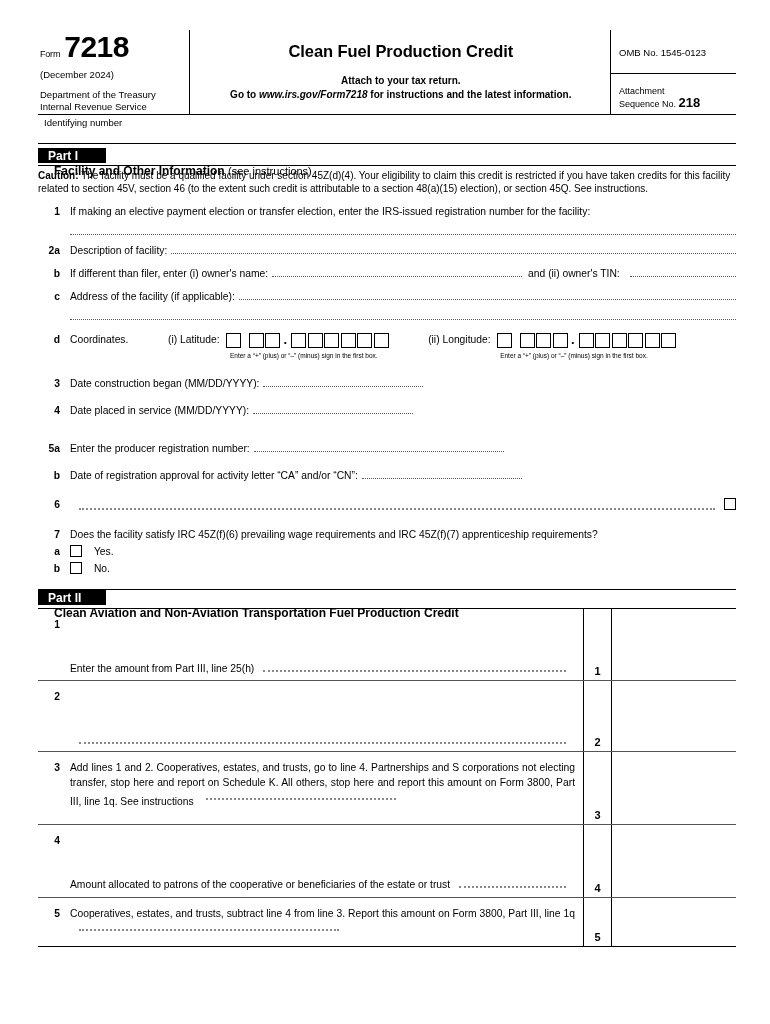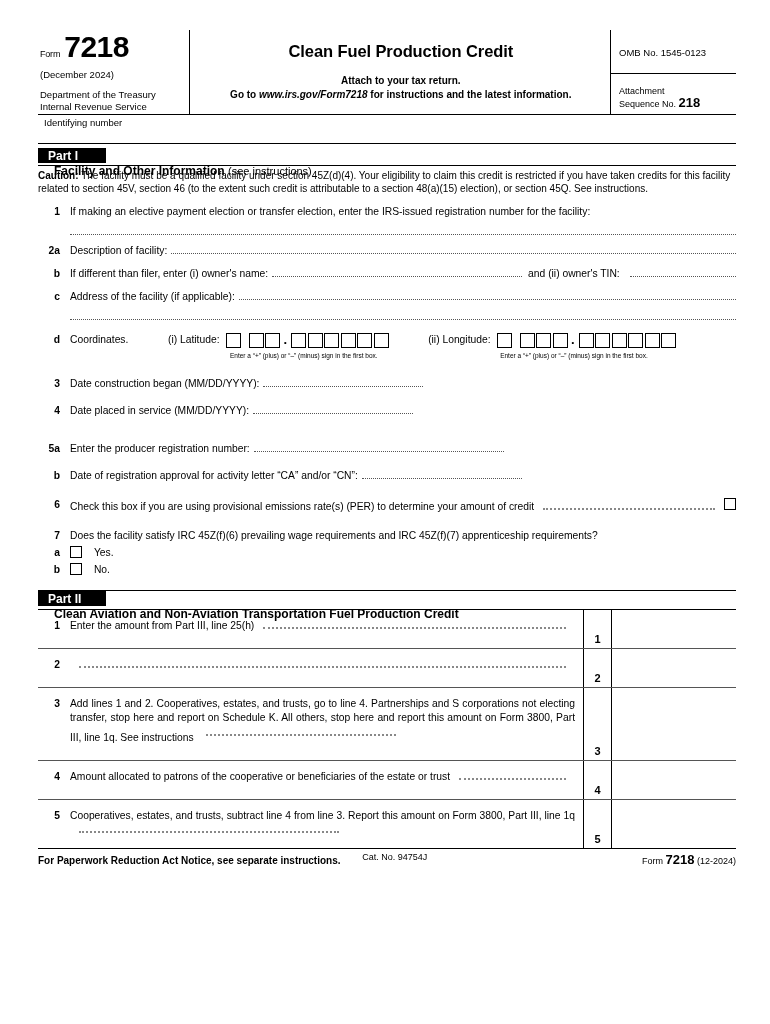--- a/index.html
+++ b/index.html
@@ -312,20 +312,21 @@
     justify-content: center;
     padding-bottom: 3px;
   }
   .p2-amt {
     width: 124px;
     box-sizing: border-box;
   }
   .bottomleader {
     display: flex;
     align-items: baseline;
+    margin-top: 44px;
   }
 
   
   .footer {
     display: flex;
     align-items: baseline;
     margin-top: 3px;
     font-size: 9.5px;
   }
   .foot-left { font-weight: bold; font-size: 10px; }
@@ -502,21 +503,20 @@
           <span>Date of registration approval for activity letter “CA” and/or “CN”:</span>
           <span class="dotfill fixed160"></span>
         </div>
       </div>
     </div>
 
     <div class="ln" style="margin-top:15px;">
       <div class="ln-no">6</div>
       <div class="ln-body">
         <div class="nowrapline">
-          <span>Check this box if you are using provisional emissions rate(s) (PER) to determine your amount of credit</span>
           <span class="leaders"></span>
           <span class="chk"></span>
         </div>
       </div>
     </div>
 
     <div class="ln" style="margin-top:15px;">
       <div class="ln-no">7</div>
       <div class="ln-body">
         <span>Does the facility satisfy IRC 45Z(f)(6) prevailing wage requirements and IRC 45Z(f)(7) apprenticeship requirements?</span>
@@ -604,22 +604,15 @@
             <span>Cooperatives, estates, and trusts, subtract line 4 from line 3. Report this amount on Form 3800, Part III, line 1q</span>
             <span class="leaders" style="display:inline-block;width:260px;vertical-align:2px;"></span>
           </div>
         </div>
         <div class="p2-num">5</div>
         <div class="p2-amt"></div>
       </div>
 
     </div>
 
-    <div class="footer-wrap">
-      <div class="footer" style="flex:1;">
-        <span class="foot-left">For Paperwork Reduction Act Notice, see separate instructions.</span>
-        <span class="foot-mid">Cat. No. 94754J</span>
-        <span class="foot-right"><span>Form</span> <b>7218</b> <span>(12-2024)</span></span>
-      </div>
-    </div>
 
   </div>
 </div>
 
 </body></html>

